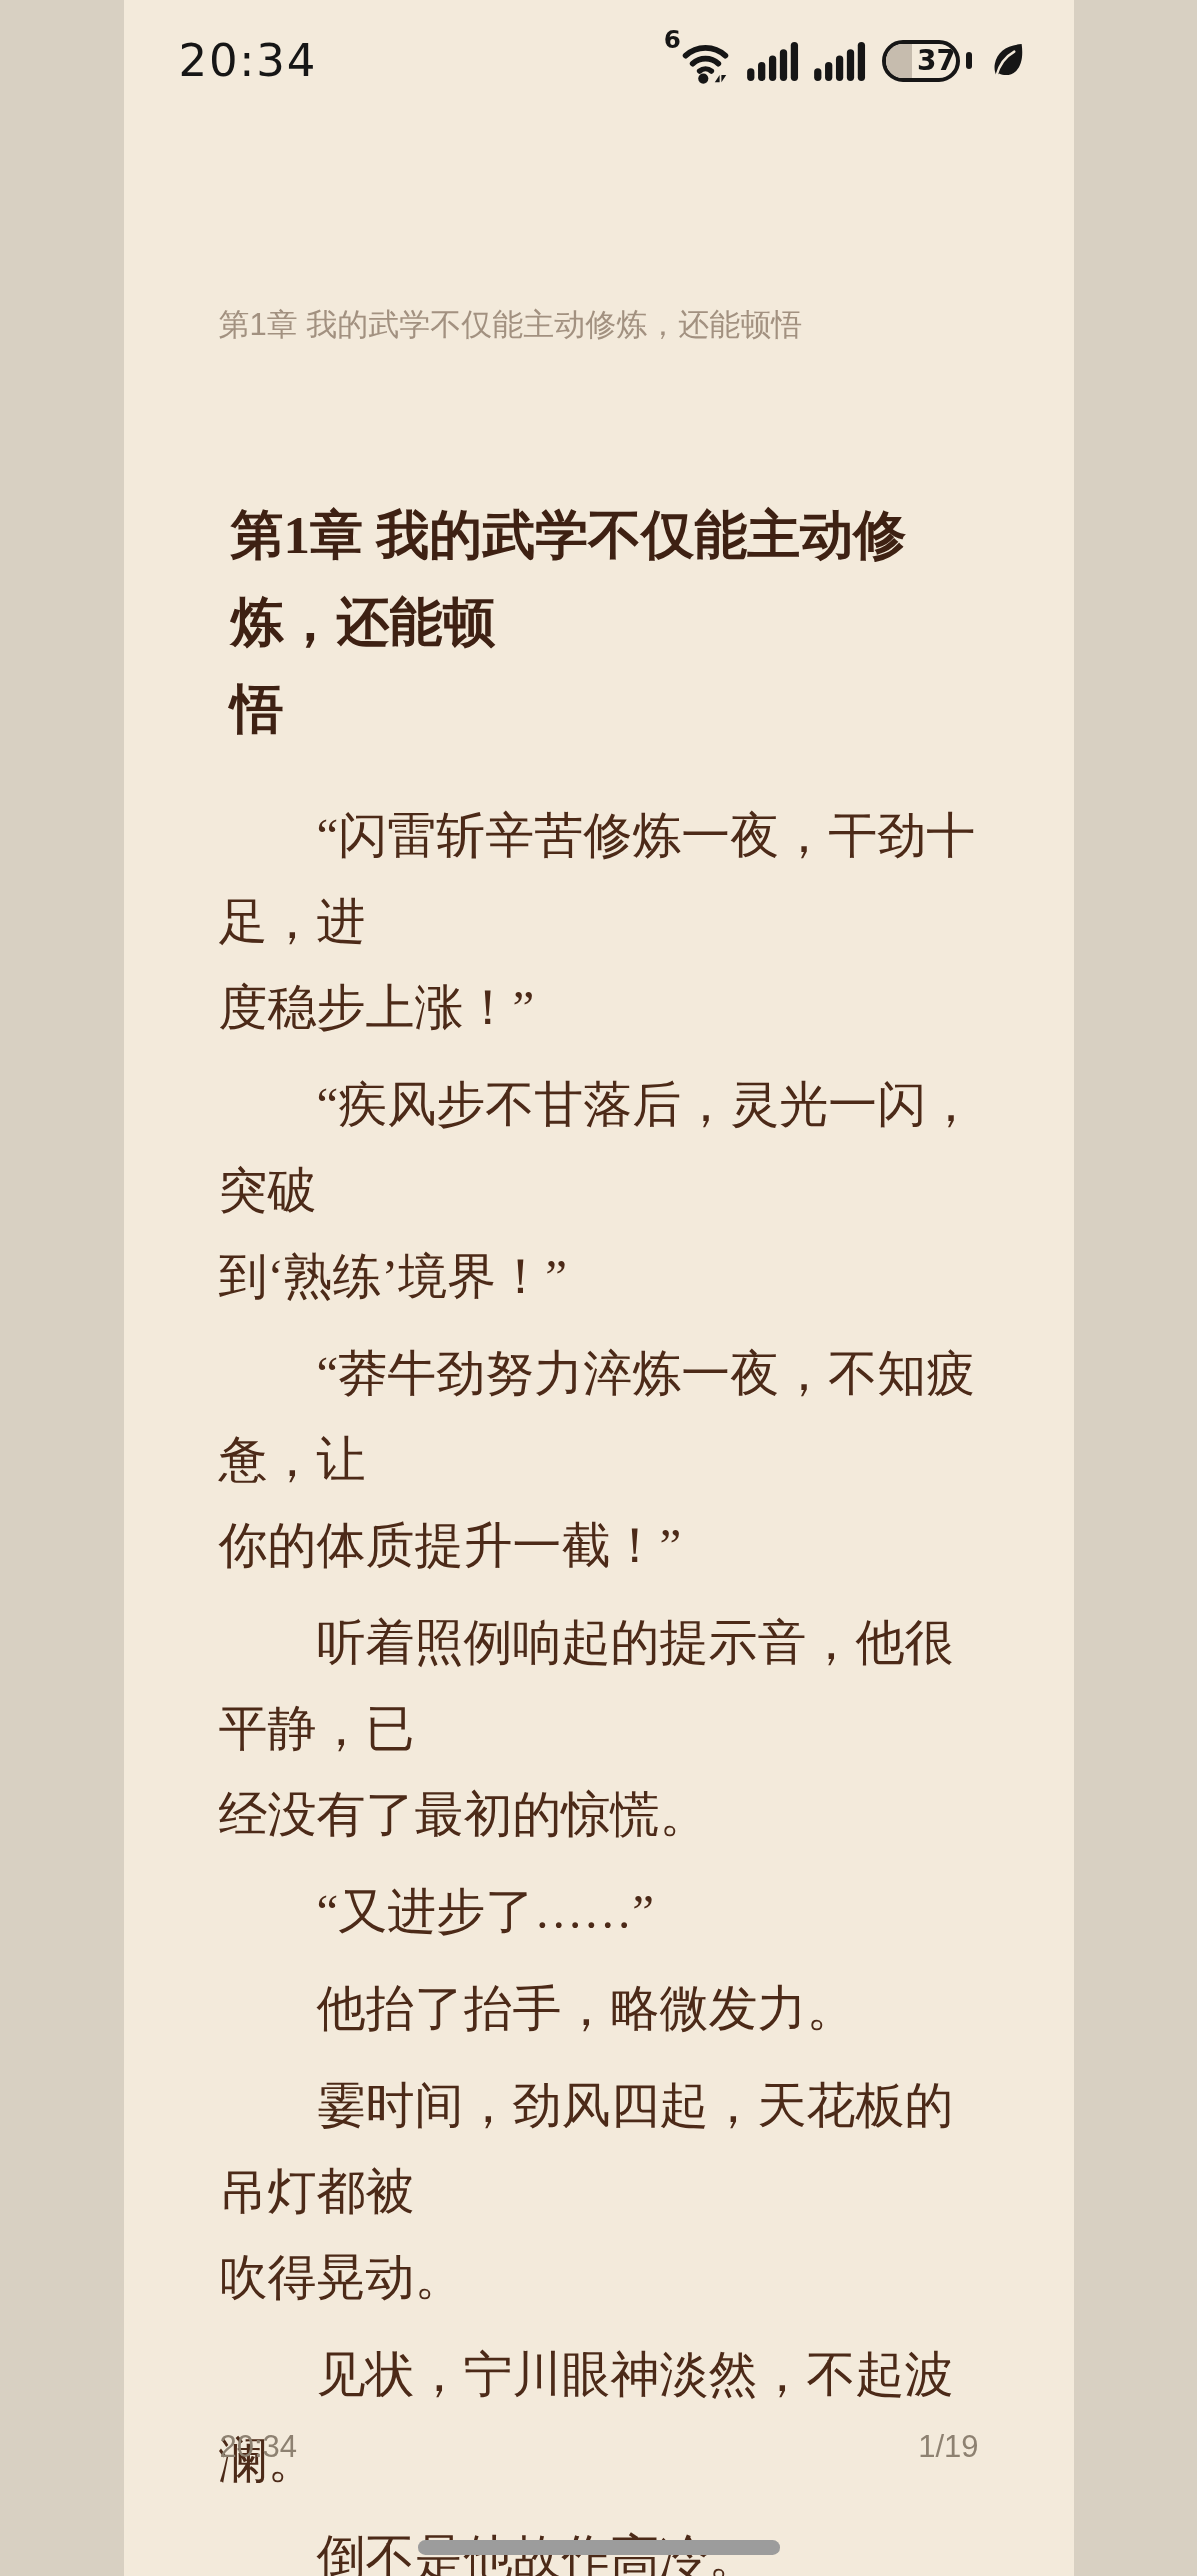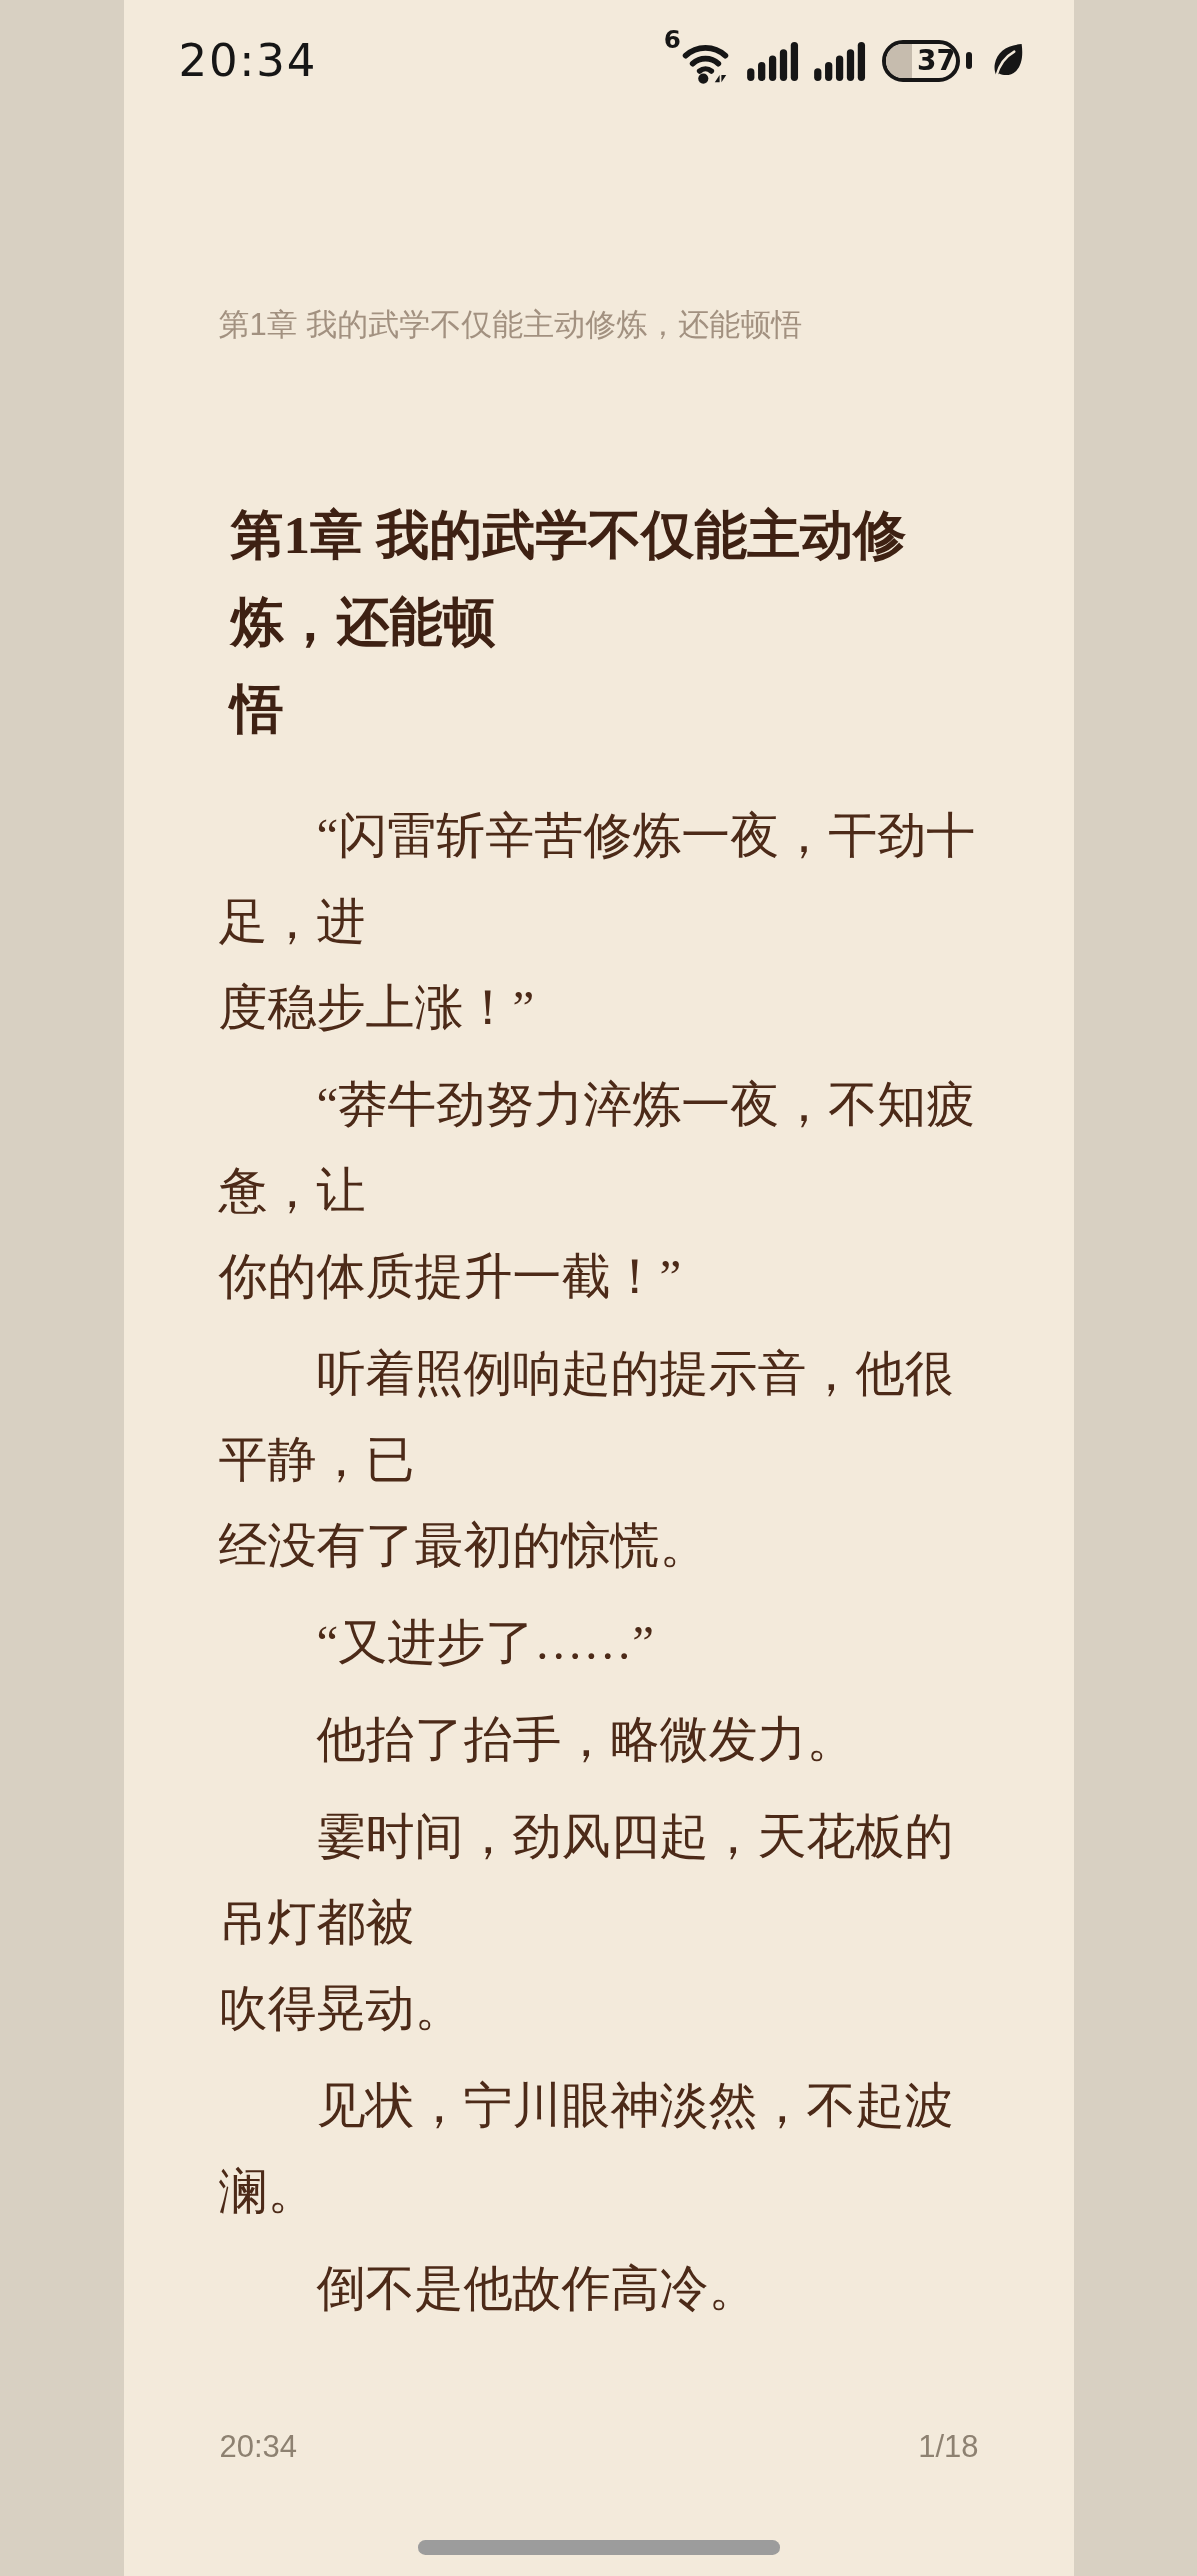--- a/index.html
+++ b/index.html
@@ -143,33 +143,35 @@
   </header>
 
   <div class="breadcrumb">第1章 我的武学不仅能主动修炼，还能顿悟</div>
 
   <h1 class="chapter-title">第1章 我的武学不仅能主动修炼，还能顿
 悟</h1>
 
   <main class="chapter-body">
     <p>“闪雷斩辛苦修炼一夜，干劲十足，进
 度稳步上涨！”</p>
+    <p>“疾风步不甘落后，灵光一闪，突破
+到‘熟练’境界！”</p>
     <p>“莽牛劲努力淬炼一夜，不知疲惫，让
 你的体质提升一截！”</p>
     <p>听着照例响起的提示音，他很平静，已
 经没有了最初的惊慌。</p>
     <p>“又进步了……”</p>
     <p>他抬了抬手，略微发力。</p>
     <p>霎时间，劲风四起，天花板的吊灯都被
 吹得晃动。</p>
     <p>见状，宁川眼神淡然，不起波澜。</p>
     <p>倒不是他故作高冷。</p>
   </main>
 
   <footer class="page-footer">
     <span>20:34</span>
-    <span>1/18</span>
+    <span>1/19</span>
   </footer>
 
   <div class="home-indicator"></div>
 
 </div>
 
 
 </body></html>

